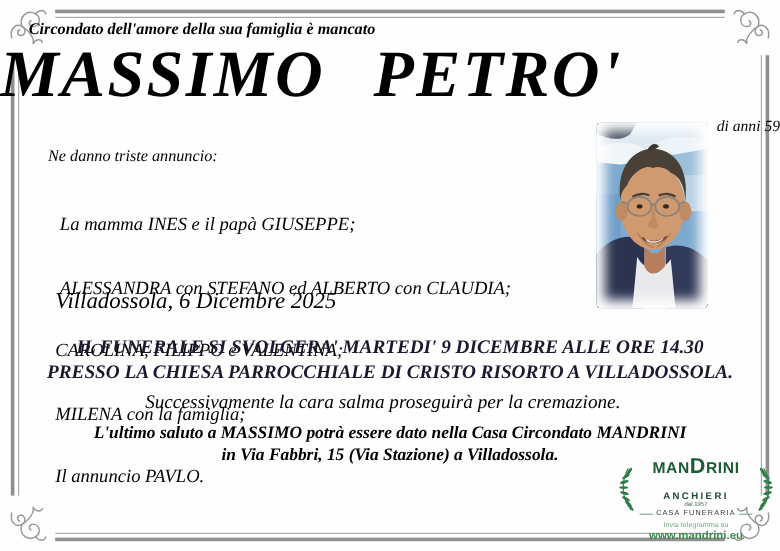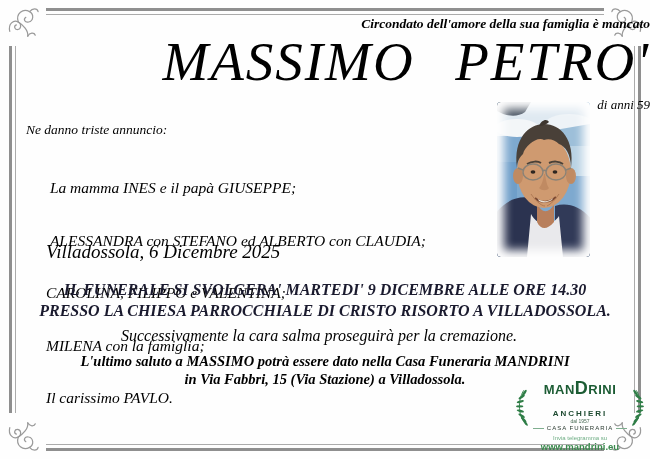--- a/index.html
+++ b/index.html
@@ -17,27 +17,27 @@
   .b-left-thick{left:9px;top:46px;bottom:46px;width:3px;}
   .b-left-thin{left:15px;top:46px;bottom:46px;width:1px;}
   .b-right-thick{right:9px;top:46px;bottom:46px;width:3px;}
   .b-right-thin{right:15px;top:46px;bottom:46px;width:1px;}
   .ornament{position:absolute;width:34px;height:34px;}
   .orn-tl{top:5px;left:6px;}
   .orn-tr{top:5px;right:6px;transform:scaleX(-1);}
   .orn-bl{bottom:5px;left:6px;transform:scaleY(-1);}
   .orn-br{bottom:5px;right:6px;transform:scale(-1,-1);}
   
-  .intro{position:absolute;top:16px;left:0;right:0;text-align:right;
-    font-size:13.5px;font-weight:700;font-style:italic;}
-  .title{position:absolute;top:30px;left:0;right:0;text-align:right;
-    font-size:55px;font-weight:400;font-style:italic;letter-spacing:2px;word-spacing:0.45em;}
+  .intro{position:absolute;top:16px;left:0;right:0;text-align:left;
+    font-size:13.5px;font-weight:700;font-style:italic;padding-left:24px;}
+  .title{position:absolute;top:30px;left:0;right:0;text-align:left;
+    font-size:55px;font-weight:700;font-style:italic;letter-spacing:2px;word-spacing:0.45em;}
   .age{position:absolute;top:97px;left:0;right:0;text-align:right;
     font-size:13px;font-style:italic;}
-  .notice{position:absolute;top:122px;left:26px;font-size:13.5px;font-style:italic;}
+  .notice{position:absolute;top:122px;left:40px;font-size:13.5px;font-style:italic;}
   .family{position:absolute;top:144px;left:46px;font-size:15.5px;font-weight:400;
     font-style:italic;line-height:17.5px;white-space:pre-wrap;}
   .dateline{position:absolute;top:241px;left:46px;font-size:19px;font-style:italic;}
   .funeral{position:absolute;top:279px;left:20px;right:20px;text-align:center;
     font-size:16px;font-weight:700;font-style:italic;line-height:21px;}
   .cremation{position:absolute;top:327px;left:0;right:12px;text-align:center;
     font-size:16px;font-style:italic;}
   .salute{position:absolute;top:352px;left:0;right:0;text-align:center;
     font-size:14.5px;font-weight:700;font-style:italic;line-height:18px;}
   
@@ -117,21 +117,21 @@
   <div class="intro">Circondato dell'amore della sua famiglia è mancato</div>
   <div class="title">MASSIMO PETRO'</div>
   <div class="age">di anni 59</div>
 
   <div class="notice">Ne danno triste annuncio:</div>
   <div class="family">
     <div> La mamma INES e il papà GIUSEPPE;</div>
     <div> ALESSANDRA con STEFANO ed ALBERTO con CLAUDIA;</div>
     <div>CAROLINA, FILIPPO e VALENTINA;</div>
     <div>MILENA con la famiglia;</div>
-    <div>Il carissimo PAVLO.</div>
+    <div>Il annuncio PAVLO.</div>
   </div>
   <div class="dateline">Villadossola, 6 Dicembre 2025</div>
 
   <div class="photo">
     <svg width="93" height="155" viewBox="0 0 93 155">
 
       <rect x="0" y="0" width="93" height="155" fill="#7ea9cf"></rect>
       <rect x="0" y="0" width="93" height="34" fill="#dfe9f1"></rect>
       <path d="M0 0 L34 0 L28 10 C20 16 8 14 0 9 Z" fill="#4d5866"></path>
       <ellipse cx="20" cy="26" rx="22" ry="9" fill="#f3f6f8"></ellipse>
@@ -172,21 +172,21 @@
       <path d="M62 92 C58 98 54 102 50 104" stroke="#b07a55" stroke-width="1" fill="none"></path>
     </svg>
   </div>
 
   <div class="funeral" style="color:#1a1a2e">
     <div>IL FUNERALE SI SVOLGERA' MARTEDI' 9 DICEMBRE ALLE ORE 14.30</div>
     <div>PRESSO LA CHIESA PARROCCHIALE DI CRISTO RISORTO A VILLADOSSOLA.</div>
   </div>
   <div class="cremation">Successivamente la cara salma proseguirà per la cremazione.</div>
   <div class="salute">
-    <div>L'ultimo saluto a MASSIMO potrà essere dato nella Casa Funeraria MANDRINI</div>
+    <div>L'ultimo saluto a MASSIMO potrà essere dato nella Casa Circondato MANDRINI</div>
     <div>in Via Fabbri, 15 (Via Stazione) a Villadossola.</div>
   </div>
 
   <div class="logo">
     <div class="logo-row">
       <svg class="laurel" viewBox="0 0 24 58">
         <path d="M20 56 C8 44 6 20 16 4" fill="none" stroke="#2e7d46" stroke-width="1.4"></path>
         <g fill="#2e7d46">
           <ellipse cx="17" cy="8" rx="5.5" ry="1.8" transform="rotate(-55 17 8)"></ellipse>
           <ellipse cx="13" cy="14" rx="5.5" ry="1.8" transform="rotate(-35 13 14)"></ellipse>

